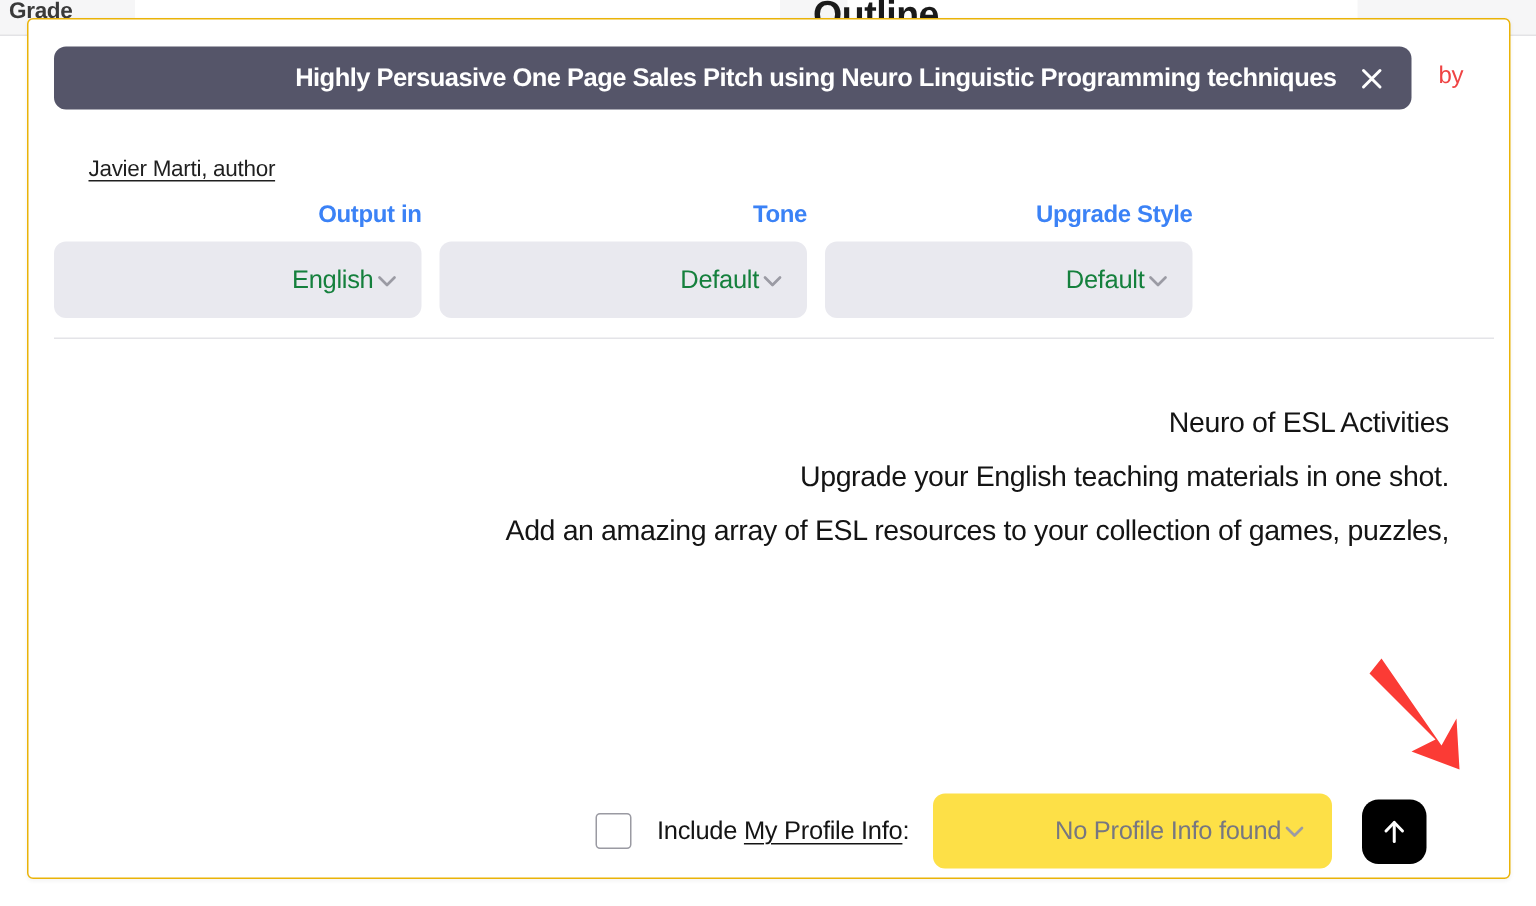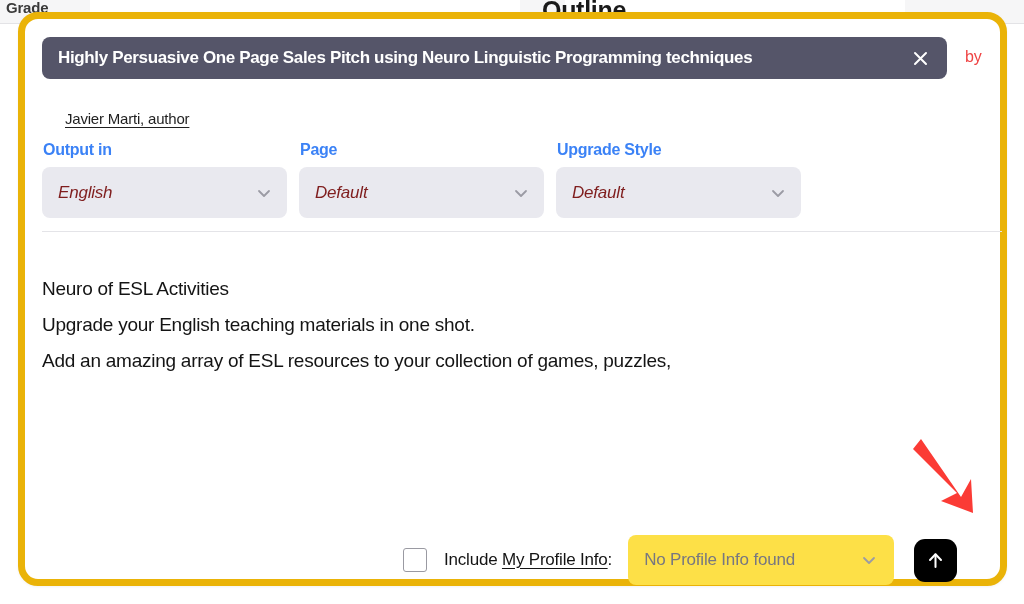--- a/index.html
+++ b/index.html
@@ -57,23 +57,24 @@
   }
 
   
   .card {
     position: absolute;
     left: 18px;
     top: 12px;
     width: 989px;
     height: 574px;
     background: #ffffff;
-    border: 7px solid #eab308;
-    border-radius: 20px;
+    border: 1px solid #eab308;
+    border-radius: 4px;
     box-shadow: 0 1px 3px rgba(0,0,0,0.05);
+    text-align: right;
   }
 
   
   .title-row {
     position: absolute;
     left: 17px;
     top: 18px;
     width: 950px;
     height: 42px;
   }
@@ -157,23 +158,22 @@
     background: #e9e9ef;
     border-radius: 8px;
     display: flex;
     align-items: center;
     padding: 0 14px 0 16px;
     cursor: pointer;
   }
   .select-value {
     flex: 1;
     font-size: 17px;
-    color: #7f1d1d;
-    letter-spacing: -0.2px;
-    font-style: italic;
+    color: #15803d;
+    letter-spacing: -0.2px;
   }
   .chevron {
     color: #9b9ba4;
     display: flex;
     align-items: center;
   }
   .chevron svg { display: block; }
 
   
   .divider {
@@ -308,21 +308,21 @@
         <span class="select-value">English</span>
         <span class="chevron">
           <svg width="18" height="18" viewBox="0 0 18 18" fill="none" stroke="currentColor" stroke-width="1.8" stroke-linecap="round" stroke-linejoin="round">
             <path d="M4 7 L9 12 L14 7"></path>
           </svg>
         </span>
       </div>
     </div>
 
     <div class="field-group">
-      <span class="field-label">Page</span>
+      <span class="field-label">Tone</span>
       <div class="select-box">
         <span class="select-value">Default</span>
         <span class="chevron">
           <svg width="18" height="18" viewBox="0 0 18 18" fill="none" stroke="currentColor" stroke-width="1.8" stroke-linecap="round" stroke-linejoin="round">
             <path d="M4 7 L9 12 L14 7"></path>
           </svg>
         </span>
       </div>
     </div>
 

